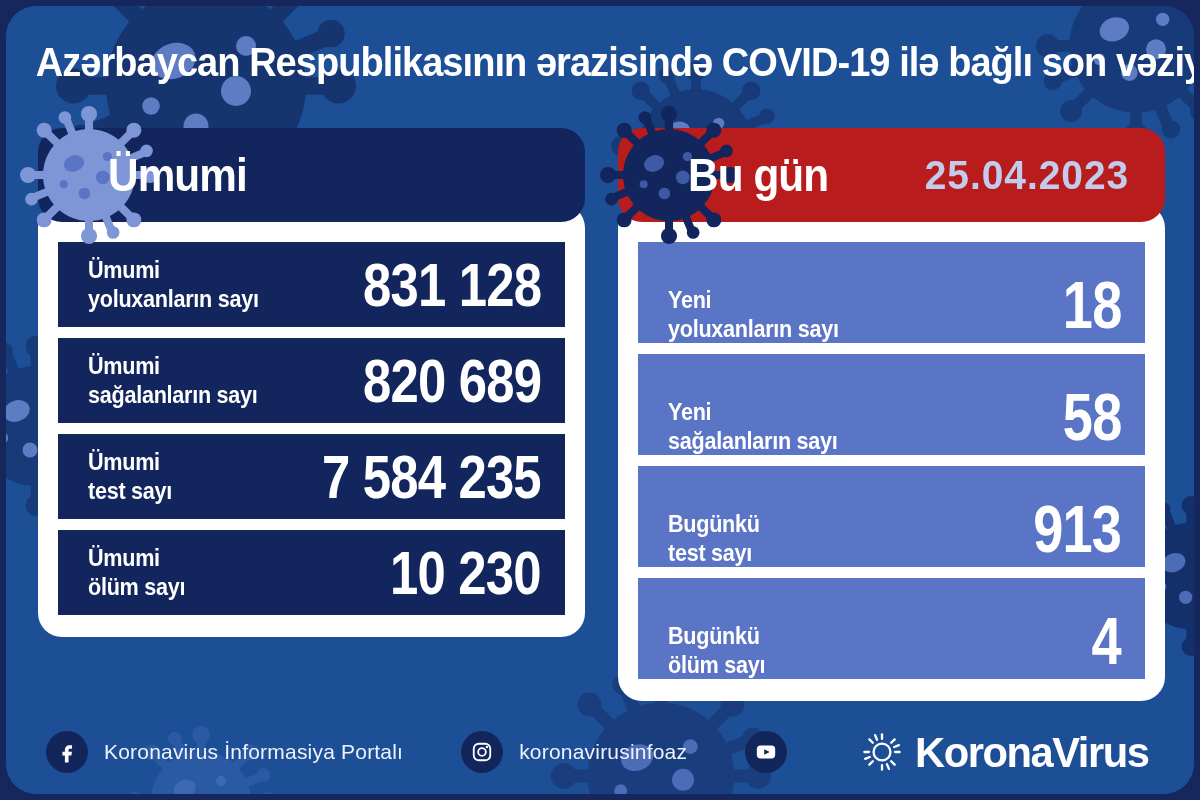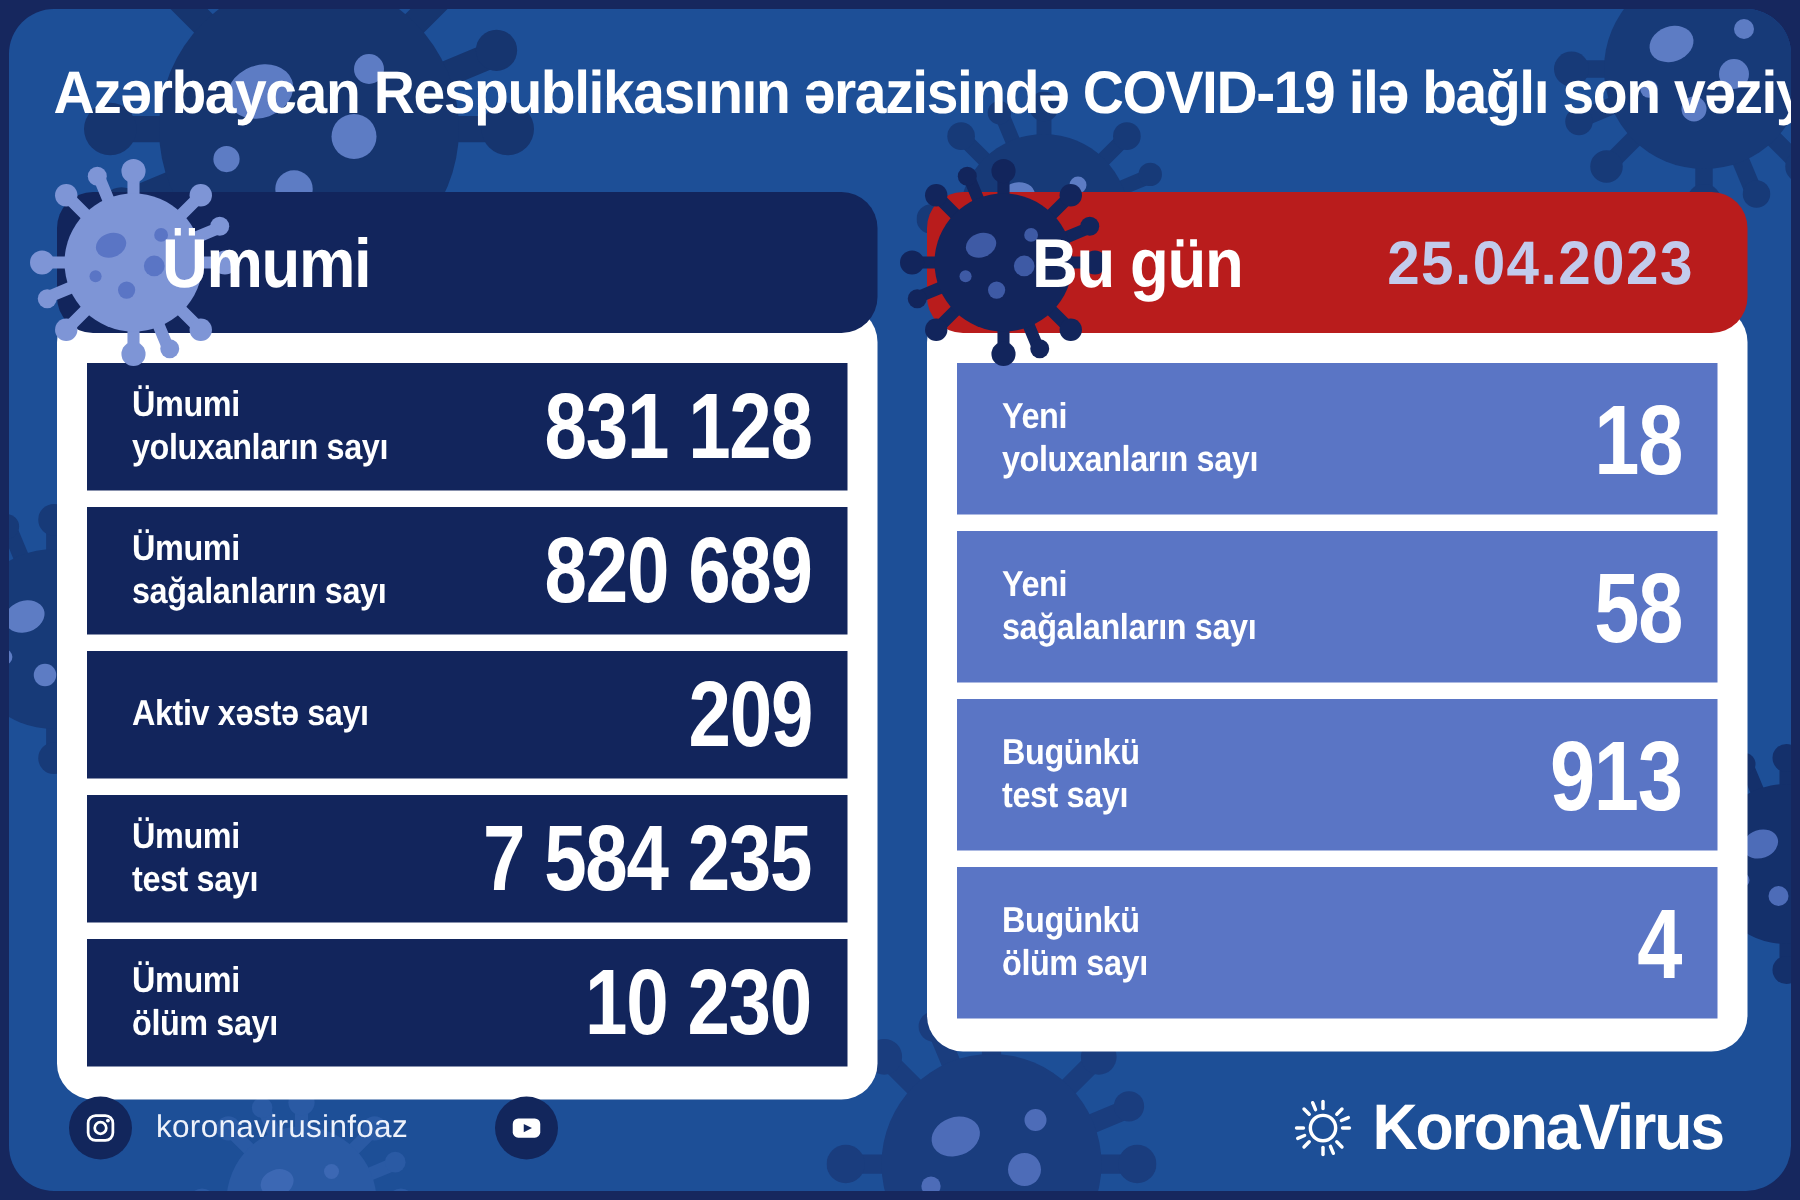--- a/index.html
+++ b/index.html
@@ -73,21 +73,21 @@
     border-radius:24px;
     padding:38px 20px 22px 20px;
   }
   .stat-row {
     display:flex; align-items:center;
     padding:0 24px 0 30px;
     color:#fff;
   }
   .stat-row + .stat-row { margin-top:11px; }
   .card.left  .stat-row { background:#12255c; height:85px; }
-  .card.right .stat-row { background:#5a75c5; height:101px; }
+  .card.right .stat-row { background:#5a75c5; height:101px;align-items:flex-end; }
   .stat-label {
     font-size:24px; font-weight:700; line-height:1.18; letter-spacing:-0.3px;
     transform:scaleX(0.9); transform-origin:left center;
     white-space:nowrap;
   }
   .stat-value {
     margin-left:auto;
     font-size:62px; font-weight:700; letter-spacing:-1px;
     transform:scaleX(0.82); transform-origin:right center;
     white-space:nowrap;
@@ -97,21 +97,21 @@
   
   .footer {
     position:absolute; left:40px; right:38px; bottom:14px; height:56px;
     display:flex; align-items:center;
     z-index:4;
   }
   .social {
     display:flex; align-items:center; gap:16px;
     color:#eef2fb; text-decoration:none;
   }
-  .social + .social { margin-left:58px;flex-direction:column; }
+  .social + .social { margin-left:58px; }
   .social-label { font-size:21px; letter-spacing:0.2px; white-space:nowrap; }
   .icon-circle {
     width:42px; height:42px; border-radius:50%;
     background:#12265c;
     display:flex; align-items:center; justify-content:center;
     flex:0 0 auto;
   }
   .logo {
     margin-left:auto;
     display:flex; align-items:center; gap:10px;
@@ -215,27 +215,20 @@
           </div>
 
           <div class="stat-row">
             <div class="stat-label">
               <div>Ümumi</div>
               <div>sağalanların sayı</div>
             </div>
             <div class="stat-value">820 689</div>
           </div>
 
-          <div class="stat-row">
-            <div class="stat-label">
-              <div>Aktiv xəstə sayı</div>
-              <div></div>
-            </div>
-            <div class="stat-value">209</div>
-          </div>
 
           <div class="stat-row">
             <div class="stat-label">
               <div>Ümumi</div>
               <div>test sayı</div>
             </div>
             <div class="stat-value">7 584 235</div>
           </div>
 
           <div class="stat-row">
@@ -289,20 +282,28 @@
             </div>
             <div class="stat-value">4</div>
           </div>
         </div>
     </div>
 
   </div>
 
   <div class="footer">
 
+    <a class="social">
+      <span class="icon-circle">
+        <svg width="22" height="22" viewBox="0 0 24 24" fill="#ffffff">
+            <path d="M14.5 8.5h3V4.5h-3c-2.7 0-4.8 2.1-4.8 4.8v2.4H7v4h2.7v7.8h4v-7.8h3l.8-4h-3.8V9.5c0-.6.4-1 .8-1z"></path>
+          </svg>
+      </span>
+      <span class="social-label">Koronavirus İnformasiya Portalı</span>
+    </a>
 
     <a class="social">
       <span class="icon-circle">
         <svg width="22" height="22" viewBox="0 0 24 24" fill="none" stroke="#ffffff" stroke-width="2">
             <rect x="3" y="3" width="18" height="18" rx="5.5"></rect>
             <circle cx="12" cy="12" r="4.2"></circle>
             <circle cx="17.4" cy="6.6" r="1.4" fill="#ffffff" stroke="none"></circle>
           </svg>
       </span>
       <span class="social-label">koronavirusinfoaz</span>

